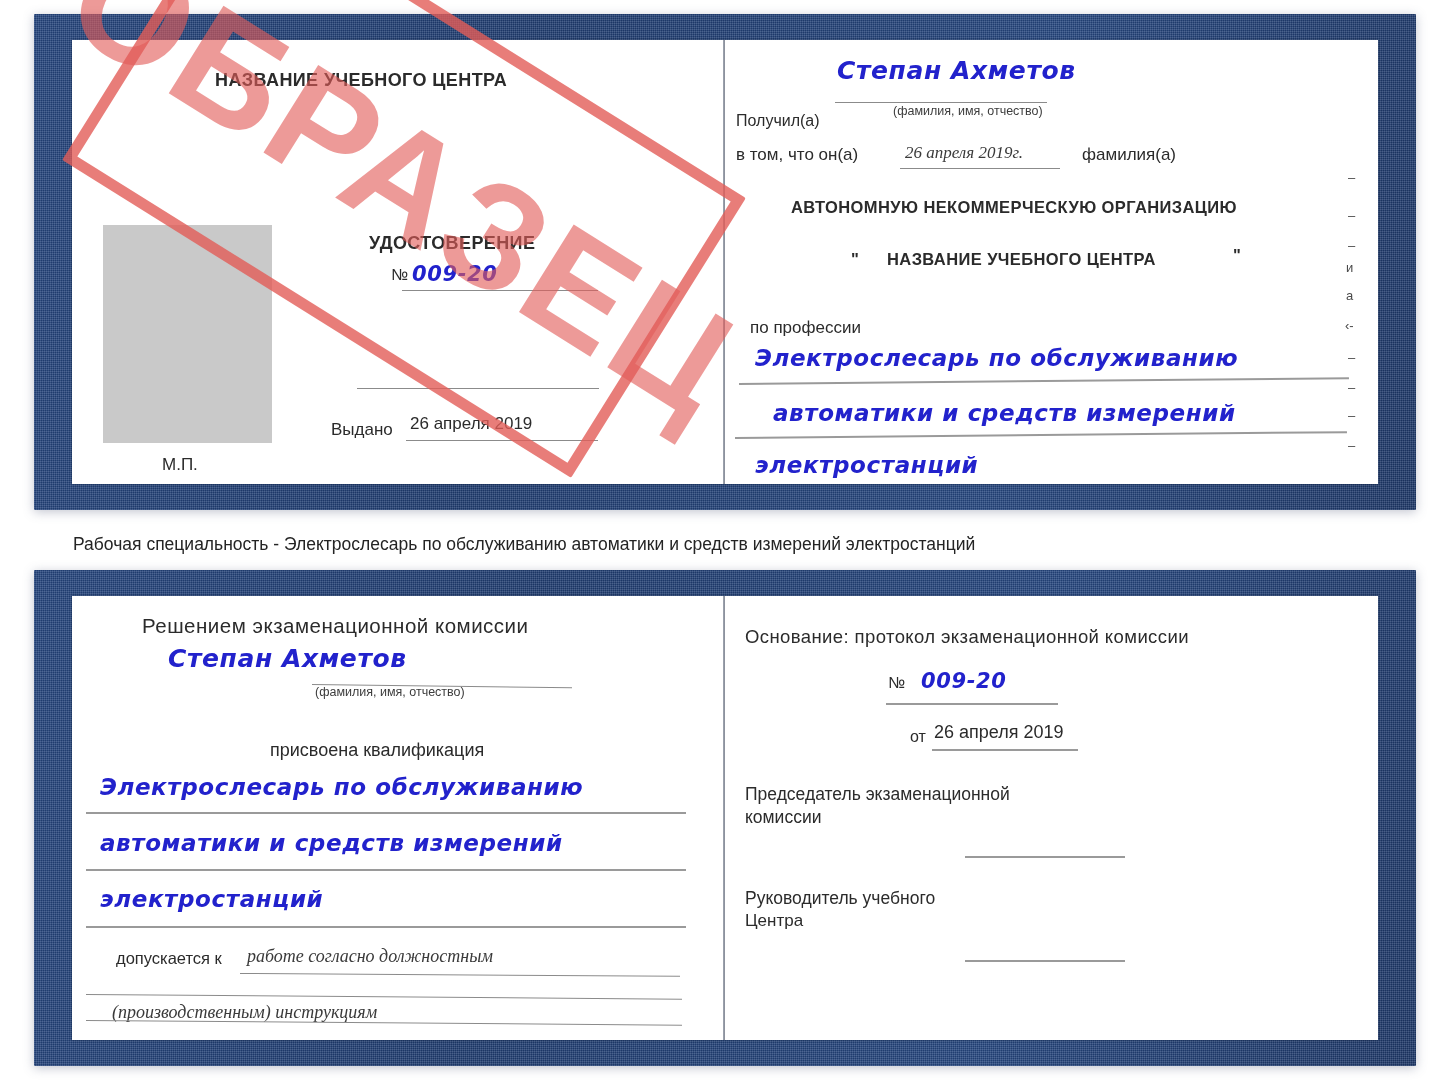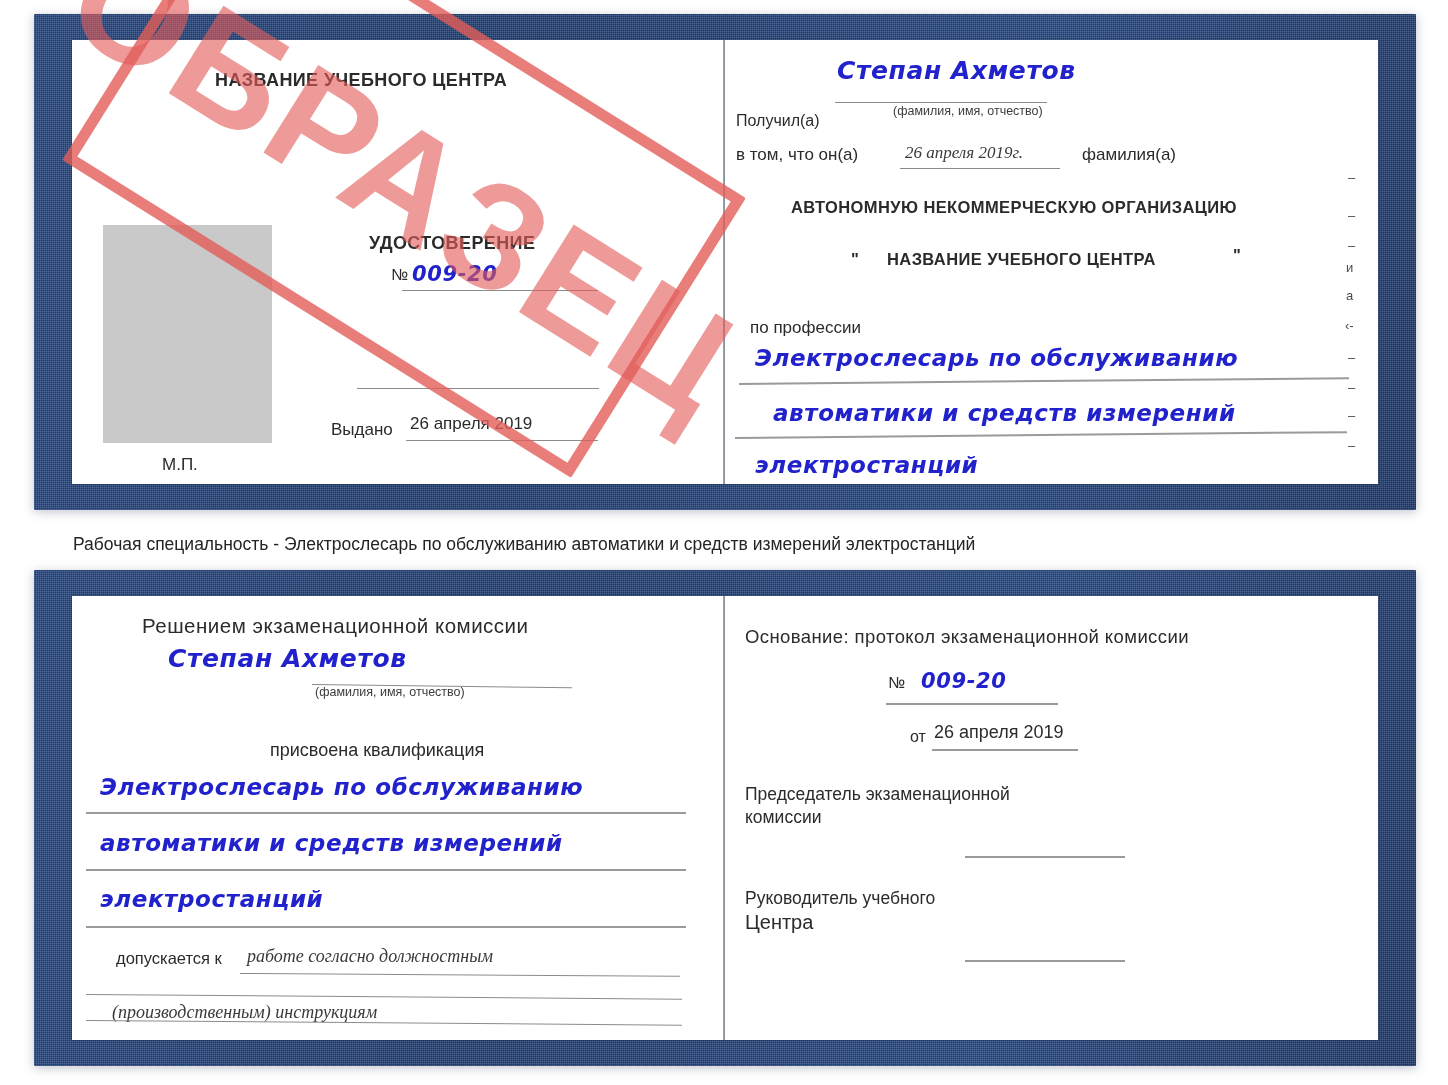--- a/index.html
+++ b/index.html
@@ -267,21 +267,21 @@
 
     <div class="ptxt" style="left:185px; top:132px; font-size:16px;">от</div>
     <div class="ptxt" style="left:209px; top:126px; font-size:18px;">26 апреля 2019</div>
     <div class="rule thick" style="left:207px; top:153px; width:146px;"></div>
 
     <div class="ptxt" style="left:20px; top:188px; font-size:17.5px;">Председатель экзаменационной</div>
     <div class="ptxt" style="left:20px; top:211px; font-size:17.5px;">комиссии</div>
     <div class="rule thick" style="left:240px; top:260px; width:160px;"></div>
 
     <div class="ptxt" style="left:20px; top:292px; font-size:17.5px;">Руководитель учебного</div>
-    <div class="ptxt" style="left:20px; top:315px; font-size:20px;">Центра</div>
+    <div class="ptxt" style="left:20px; top:315px; font-size:17px;">Центра</div>
     <div class="rule thick" style="left:240px; top:364px; width:160px;"></div>
 
     <div>
       <div class="frag" style="left:623px; top:130px;">–</div>
       <div class="frag" style="left:623px; top:168px;">–</div>
       <div class="frag" style="left:623px; top:198px;">–</div>
       <div class="frag" style="left:621px; top:220px;">и</div>
       <div class="frag" style="left:621px; top:248px;">а</div>
       <div class="frag" style="left:620px; top:278px;">‹-</div>
       <div class="frag" style="left:623px; top:310px;">–</div>

